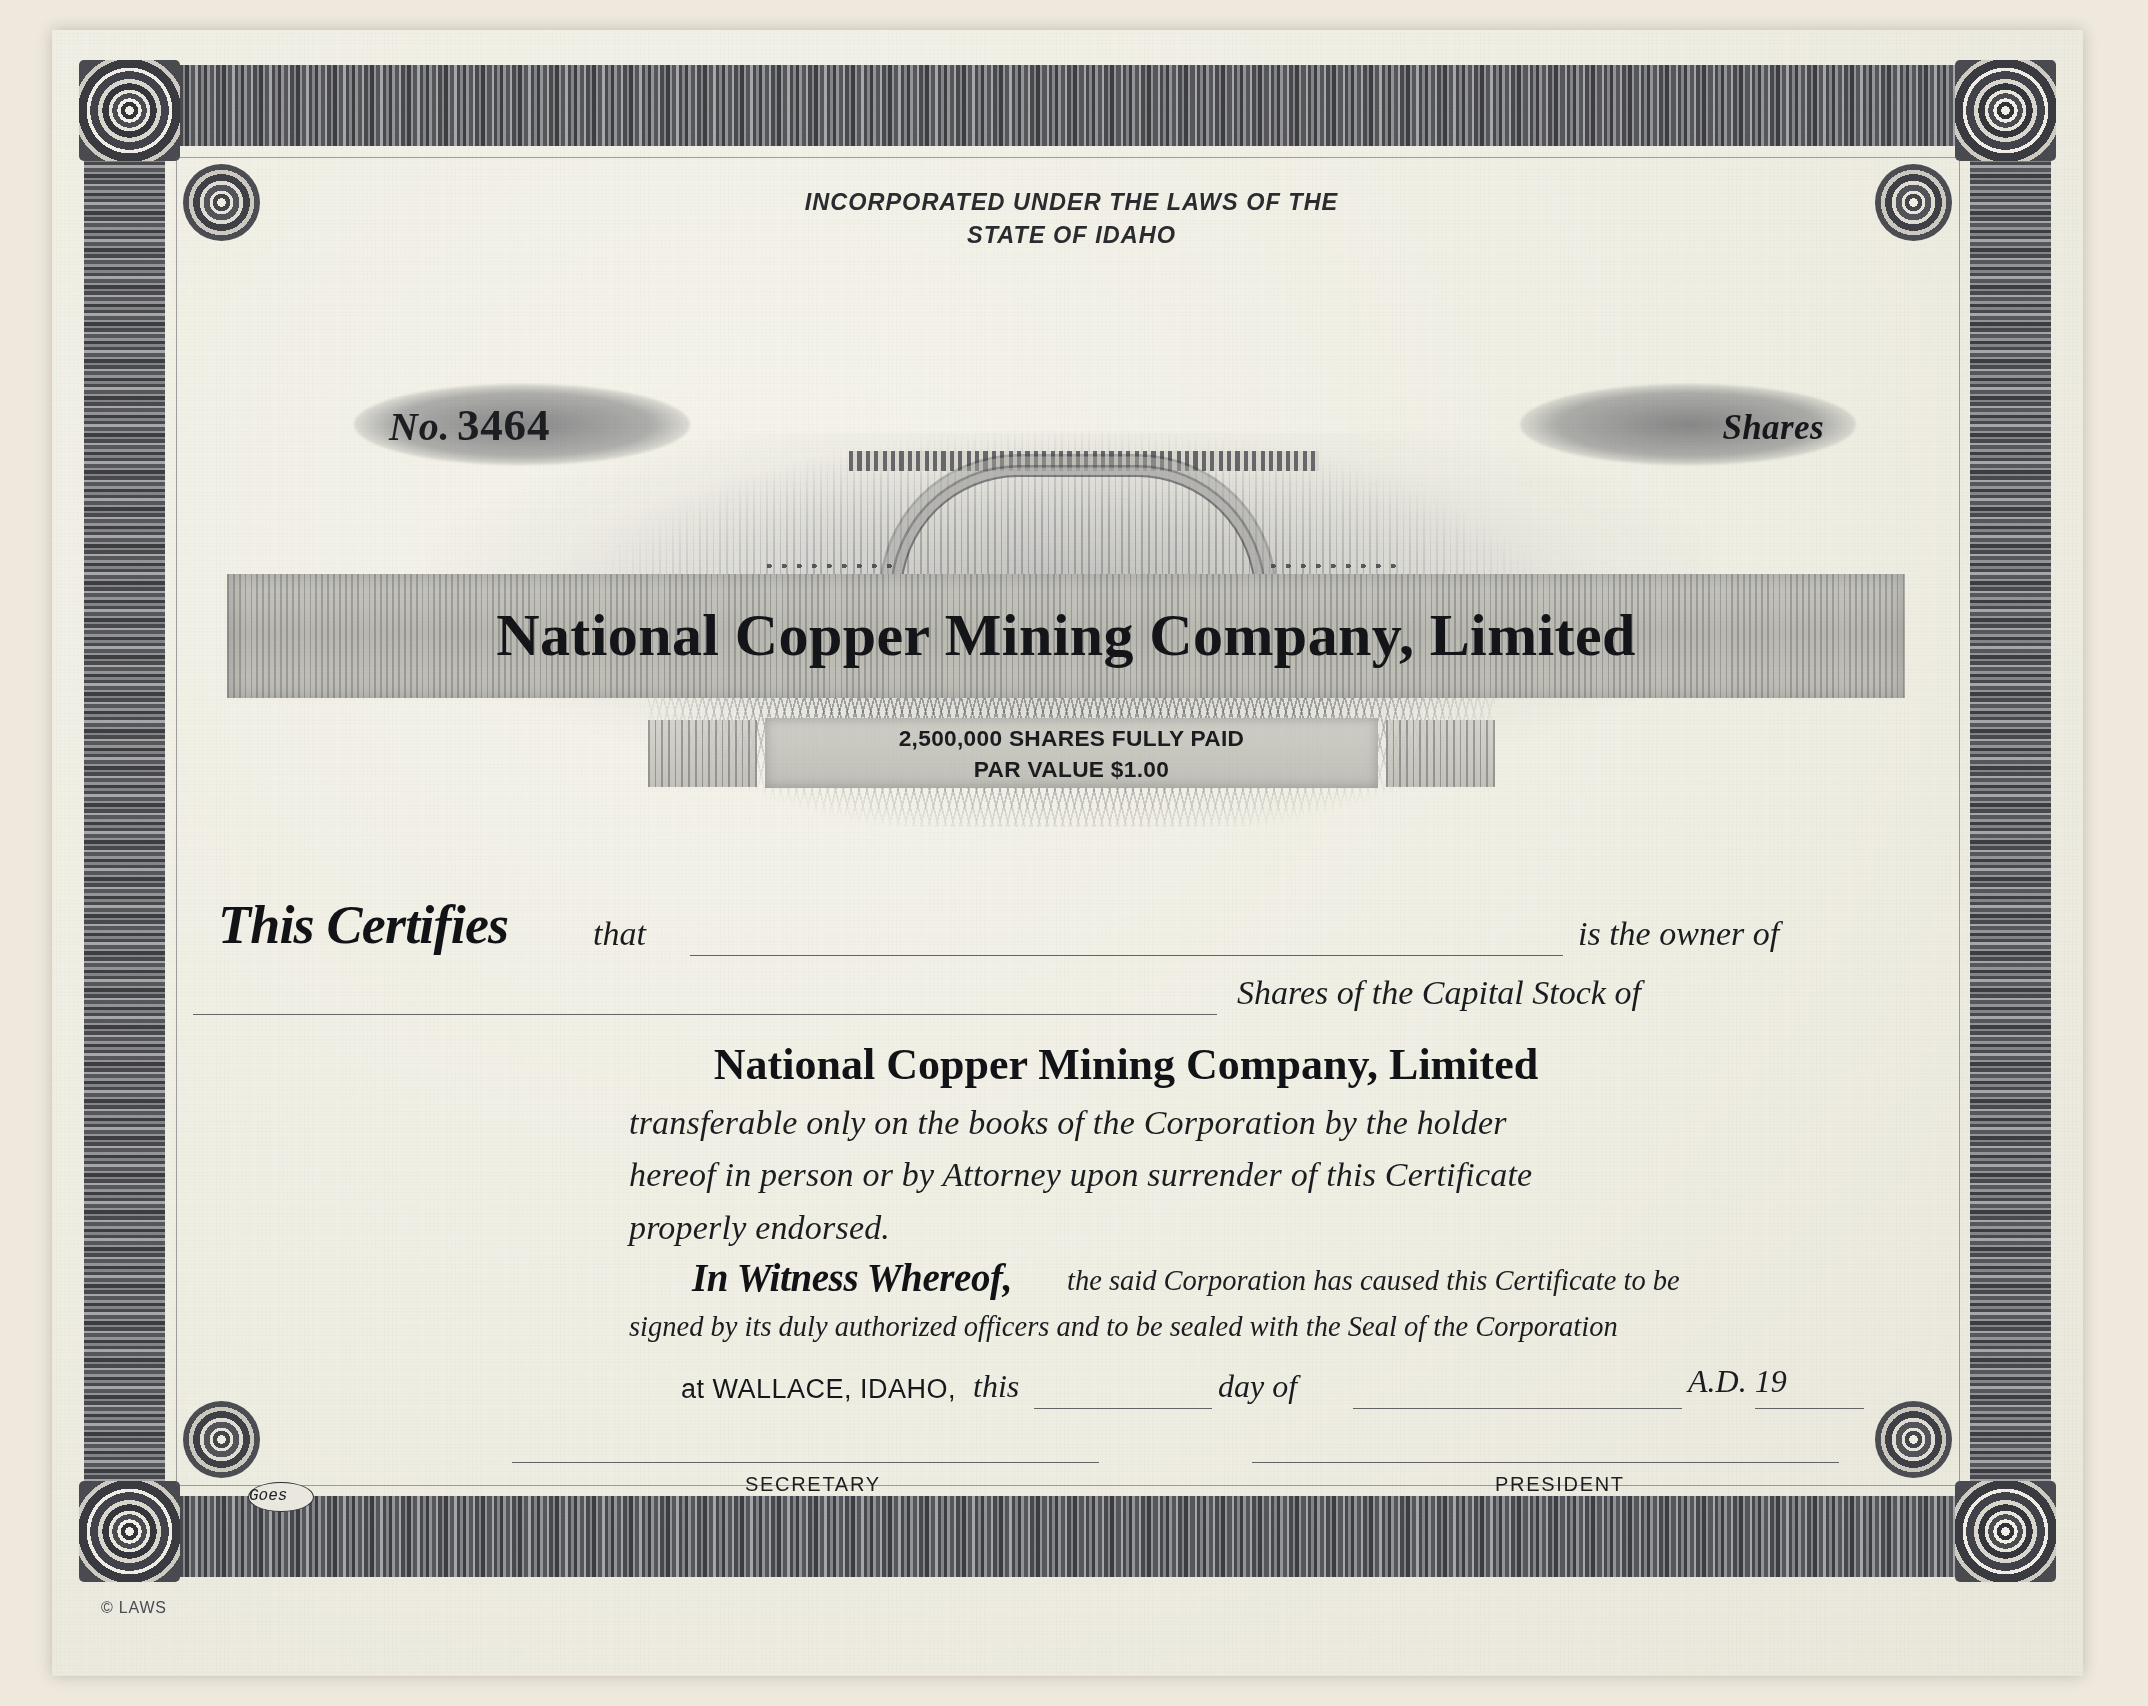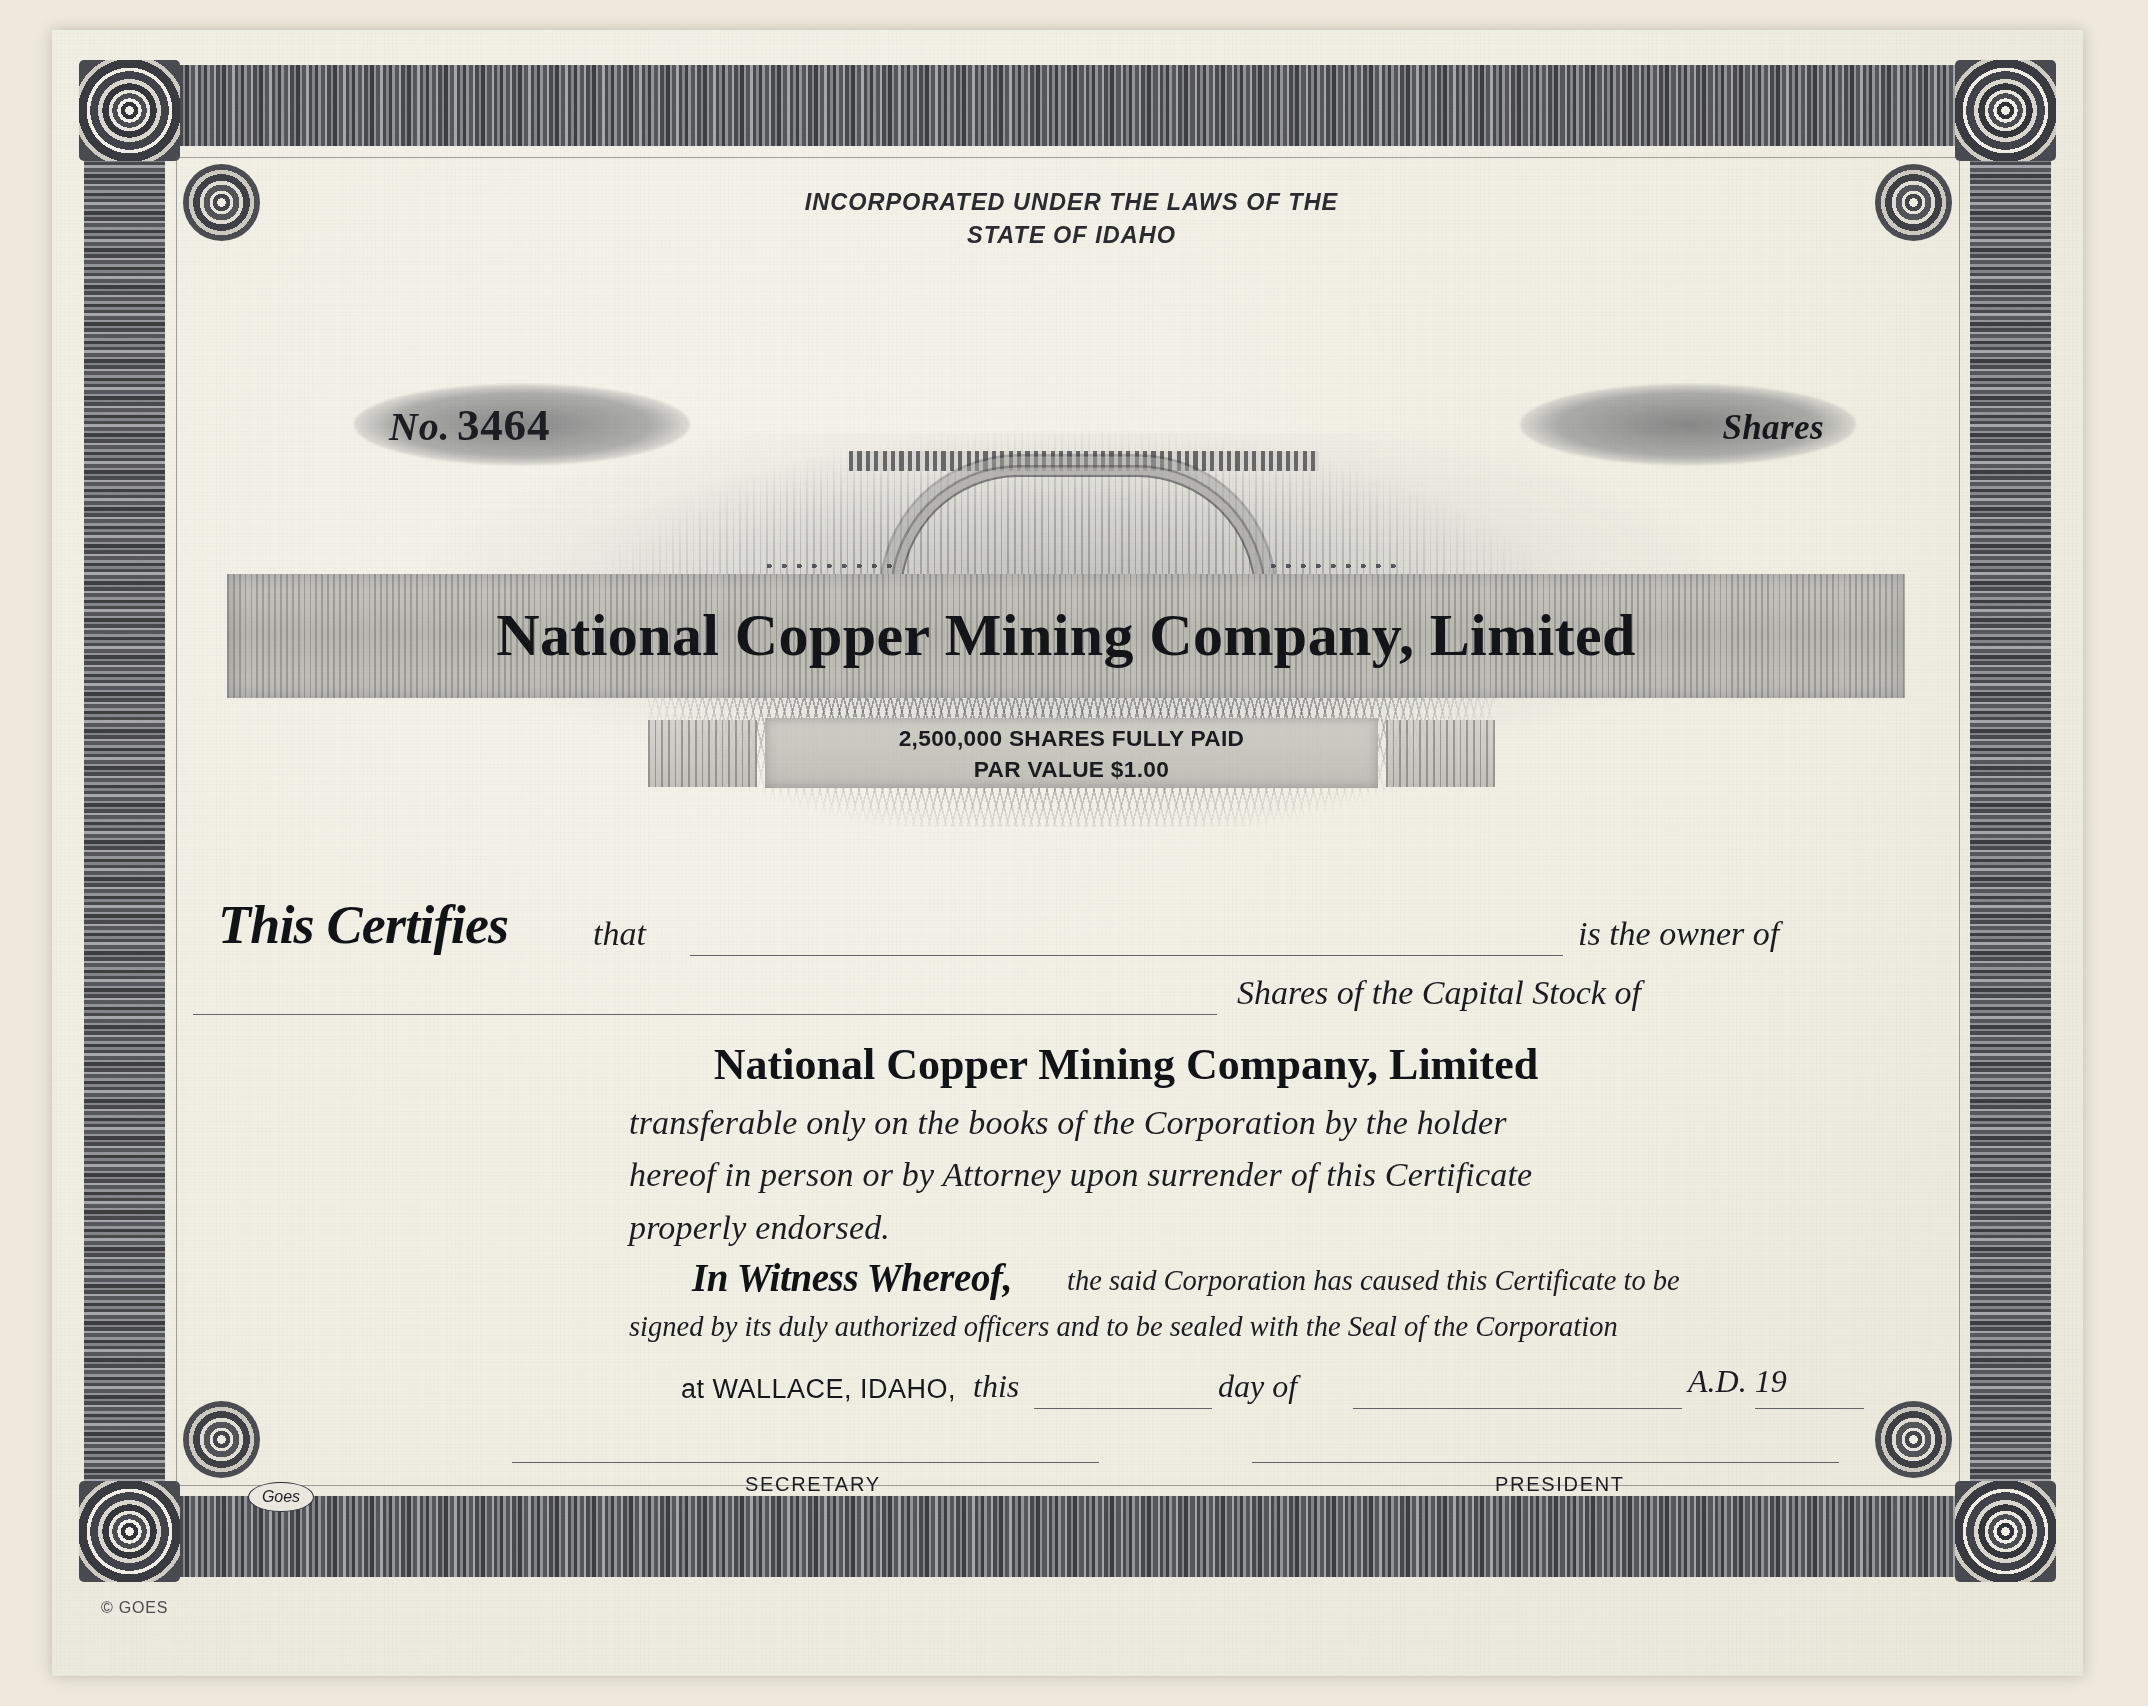--- a/index.html
+++ b/index.html
@@ -477,25 +477,25 @@
   
   .goes-oval {
     position: absolute;
     left: 164px;
     bottom: 65px;
     width: 64px;
     height: 28.5px;
     border-radius: 50%;
     border: 1.7px solid #2f3036;
     background: #e9e7de;
-    font-family: Liberation Sans, sans-serif;
+    font-family: Liberation Mono, monospace;
     font-style: italic;
     font-size: 16px;
     line-height: 27px;
-    text-align: center;
+    text-align: left;
     color: #1f2024;
     z-index: 5;
   }
   .goes-copy {
     position: absolute;
     left: 101px;
     top: 1599px;
     font-family: "Liberation Sans", sans-serif;
     font-size: 16px;
     letter-spacing: 0.8px;
@@ -588,15 +588,15 @@
       <div class="ad-word">A.D. 19</div>
       <div class="rule rule-ad"></div>
 
       <div class="rule sig-rule-sec"></div>
       <div class="rule sig-rule-pres"></div>
       <div class="sig-label secretary">SECRETARY</div>
       <div class="sig-label president">PRESIDENT</div>
     </div>
   </div>
 
-  <div class="goes-copy">© GOES</div>
+  <div class="goes-copy">© LAWS</div>
 </div>
 
 
 </body></html>

